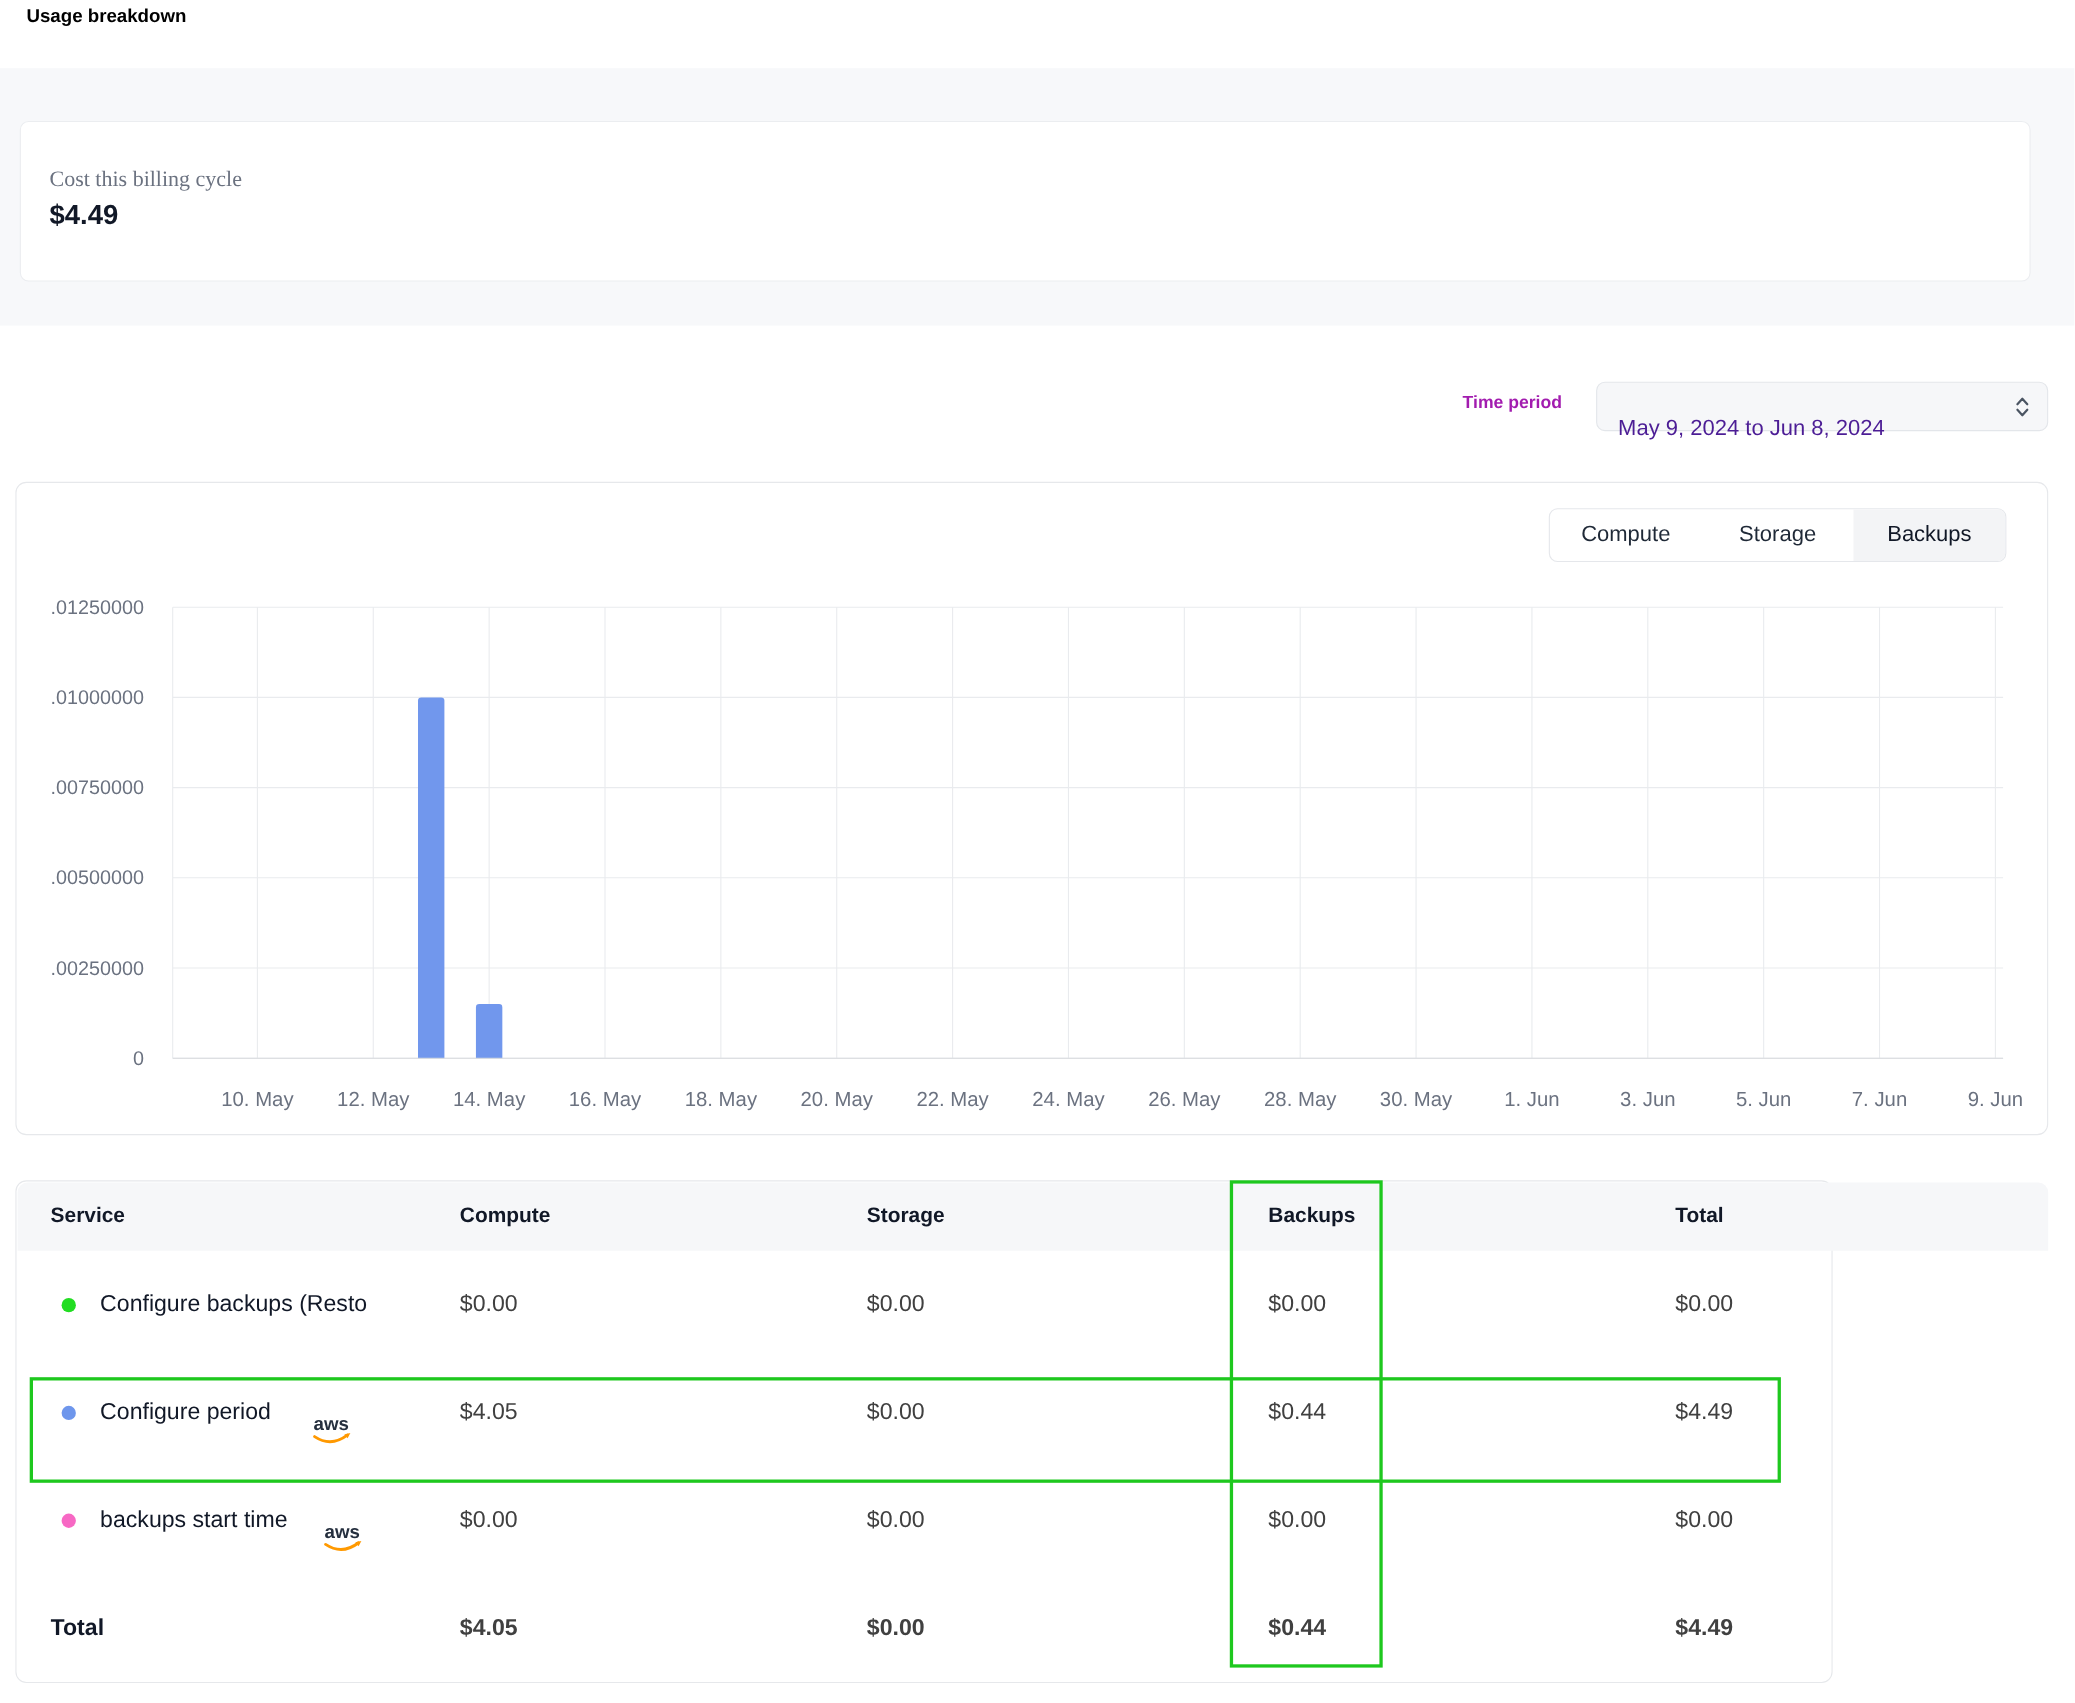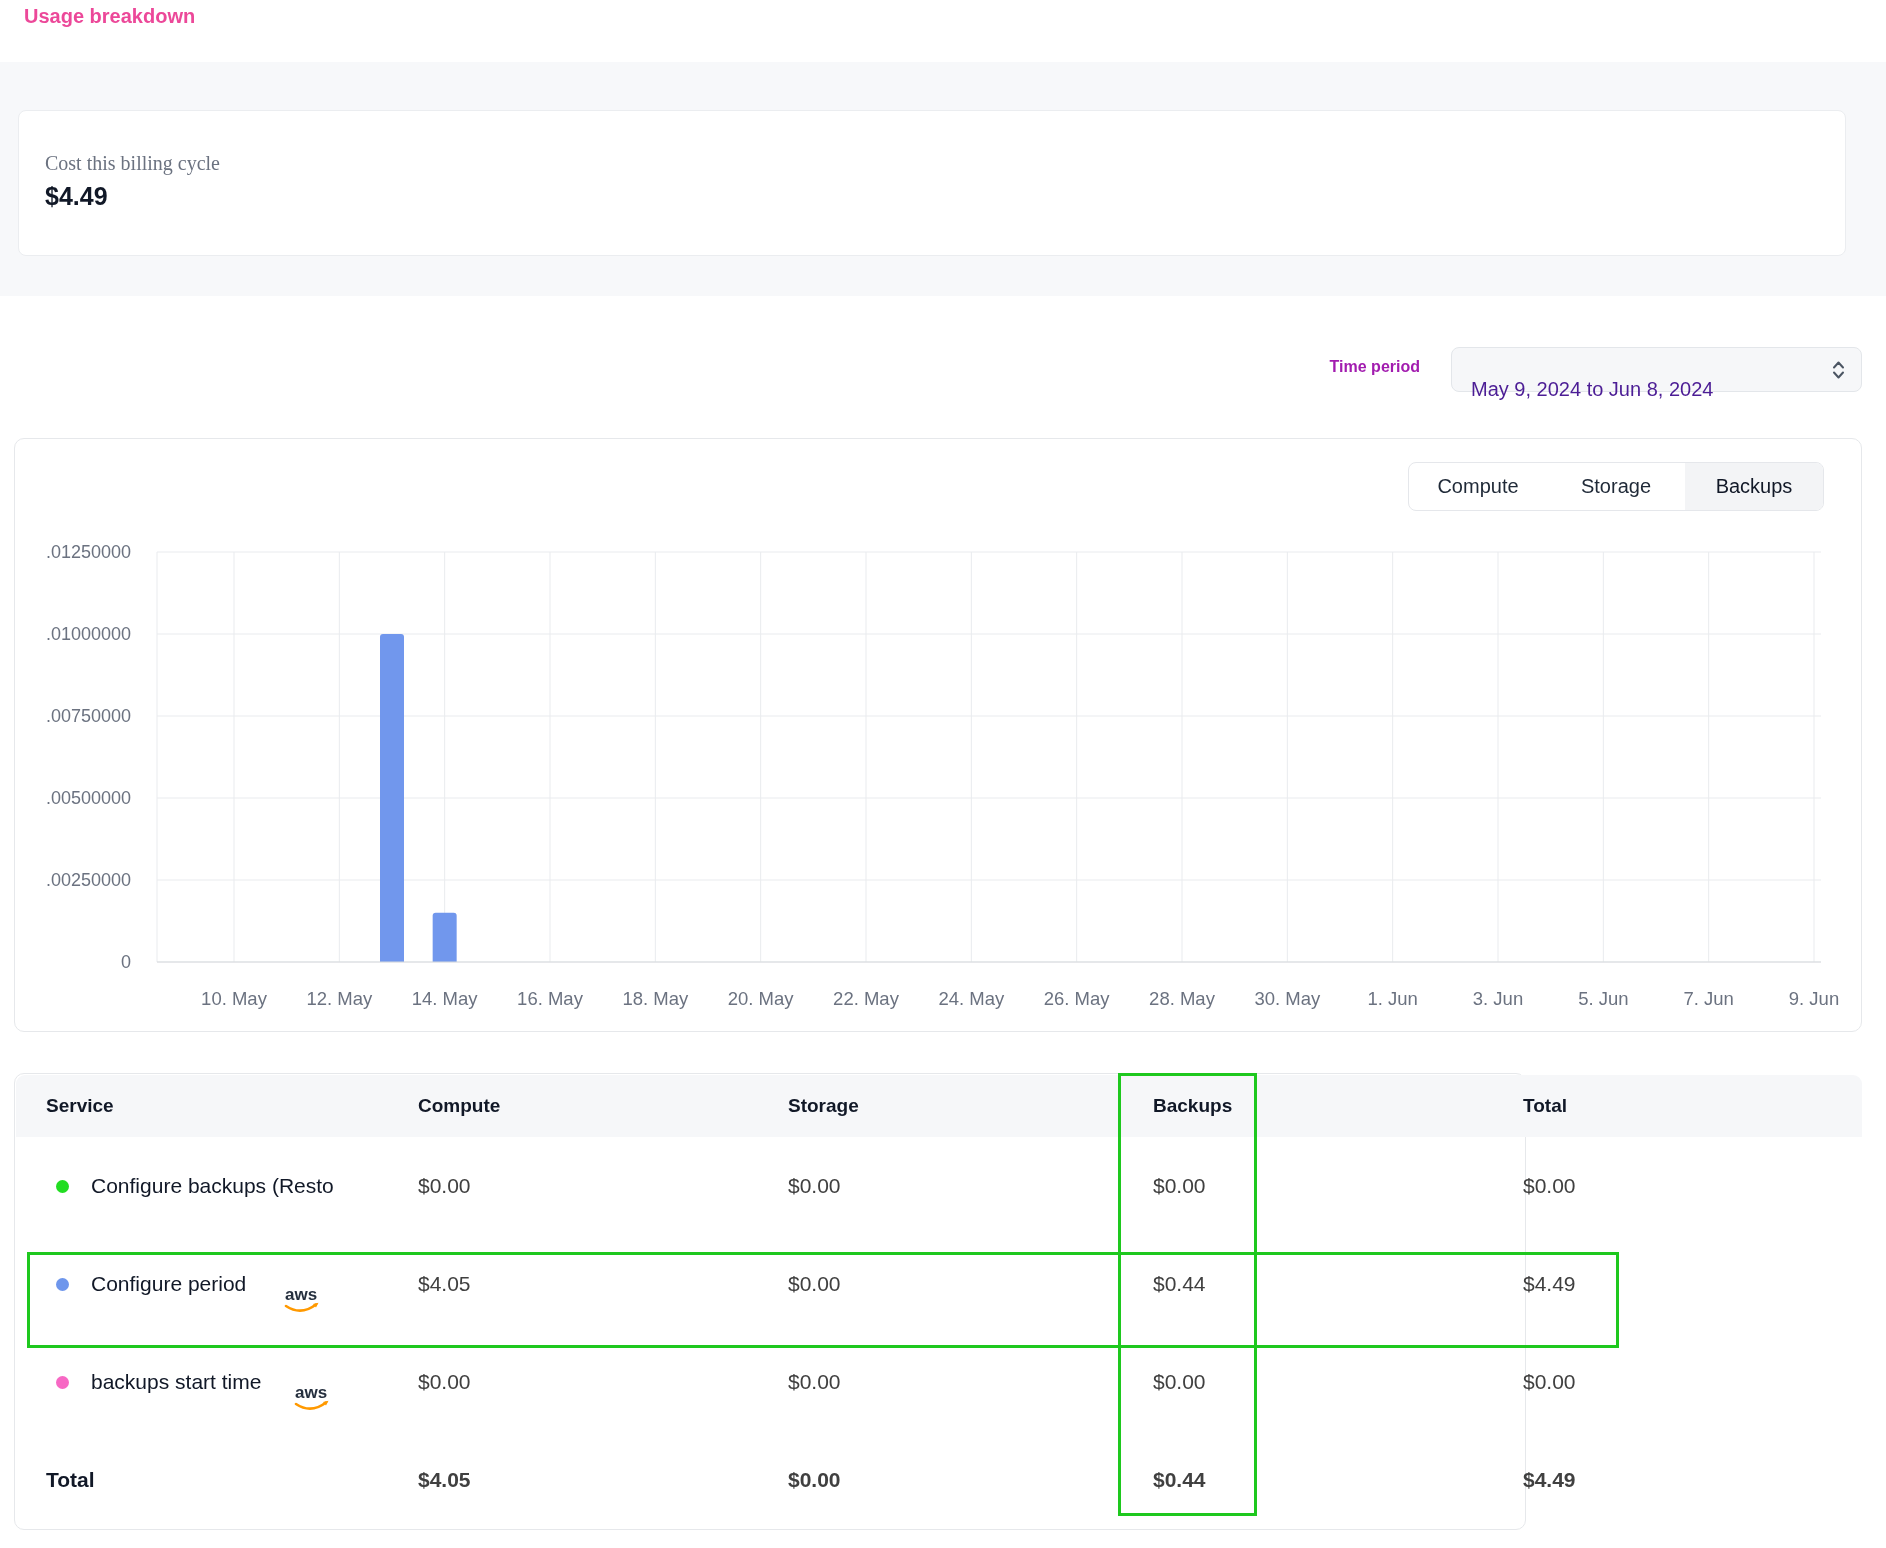--- a/index.html
+++ b/index.html
@@ -1,20 +1,20 @@
 <!DOCTYPE html>
 <html><head>
 <meta charset="utf-8">
 <style>
   * { margin:0; padding:0; box-sizing:border-box; }
   html,body { width:1886px; height:1548px; background:#ffffff;
               font-family:"Liberation Sans", sans-serif; color:#111827; }
   body { position:relative; overflow:hidden; }
 
-  .page-title { position:absolute; left:24px; top:5px; font-size:20px; font-weight:700; color:#ec4899; }
+  .page-title { position:absolute; left:24px; top:5px; font-size:17px; font-weight:700; color:#000000; }
 
   .gray-band { position:absolute; left:0; top:62px; width:1886px; height:234px; background:#f7f8fa; }
   .summary-card { position:absolute; left:18px; top:48px; width:1828px; height:146px;
                   background:#ffffff; border:1px solid #ebedf0; border-radius:8px; padding:40px 0 0 26px; }
   .summary-label { font-size:20px; color:#6b7280; line-height:24px;font-family:Liberation Serif, serif; }
   .summary-value { font-size:25px; font-weight:700; color:#111827; margin-top:7px; }
 
   .time-period-label { position:absolute; left:1180px; top:358px; width:240px; text-align:right;
                        font-size:16px; font-weight:700; color:#a21caf; }
   .time-period-select { position:absolute; left:1451px; top:347px; width:411px; height:45px;
@@ -24,21 +24,21 @@
 
   .chart-panel { position:absolute; left:14px; top:438px; width:1848px; height:594px;
                  background:#ffffff; border:1px solid #e6e8eb; border-radius:10px; }
   .tab-group { position:absolute; left:1393px; top:23px; width:416px; height:49px;
                border:1px solid #e5e7eb; border-radius:8px; display:flex; overflow:hidden; background:#ffffff; }
   .tab { flex:1; display:flex; align-items:center; justify-content:center;
          font-size:20px; color:#1f2937; cursor:pointer; }
   .tab.selected { background:#f3f4f6; color:#111827; }
   .chart-svg { position:absolute; left:0; top:0; }
 
-  .usage-table { position:absolute; left:14px; top:1073px; width:1512px; height:457px;
+  .usage-table { position:absolute; left:14px; top:1073px; width:1652px; height:457px;
                  background:#ffffff; border:1px solid #e6e8eb; border-radius:10px; }
   .t-header { position:absolute; left:1px; top:1px; width:1846px; height:62px; background:#f6f7f9;
               border-radius:9px 9px 0 0; }
   .th { position:absolute; top:0; height:62px; display:flex; align-items:center;
         font-size:19px; font-weight:600; color:#111827; }
   .t-row { position:absolute; left:1px; width:1846px; height:98px; }
   .cell { position:absolute; top:0; height:98px; display:flex; align-items:center;
           font-size:21px; color:#404040; }
   .svc-dot { position:absolute; left:40px; top:43px; width:13px; height:13px; border-radius:50%; }
   .svc-label { position:absolute; left:75px; top:0; height:98px; display:flex; align-items:center;

